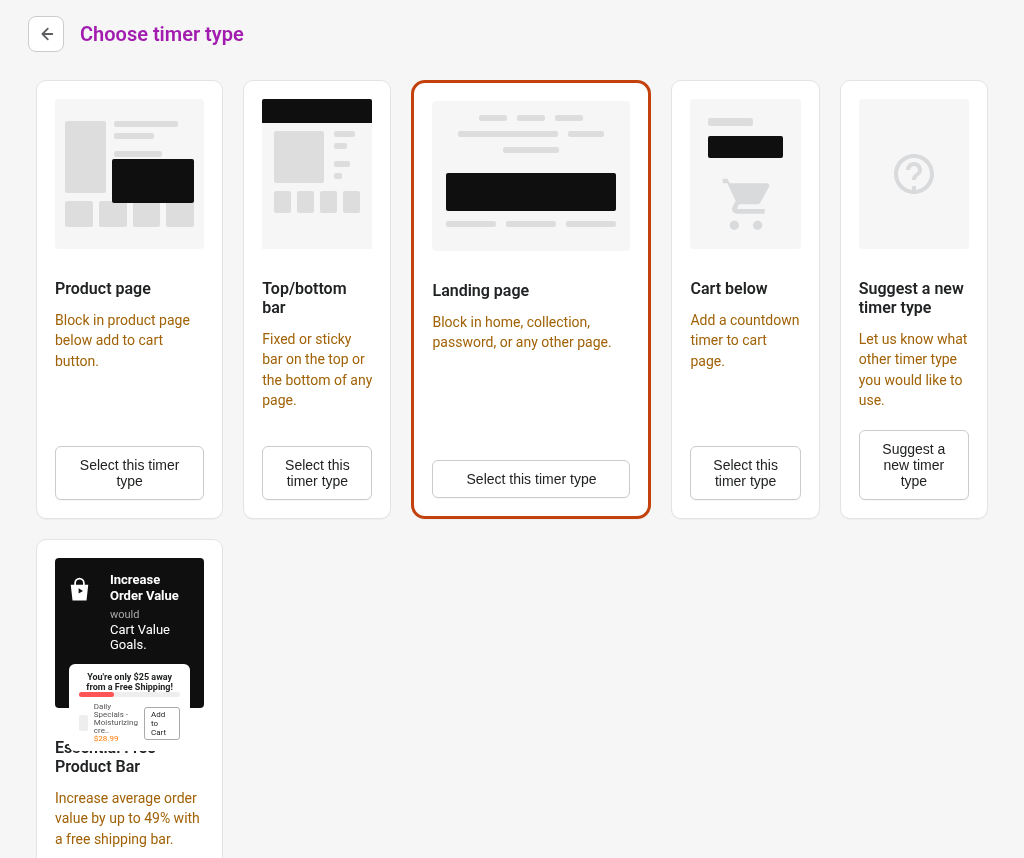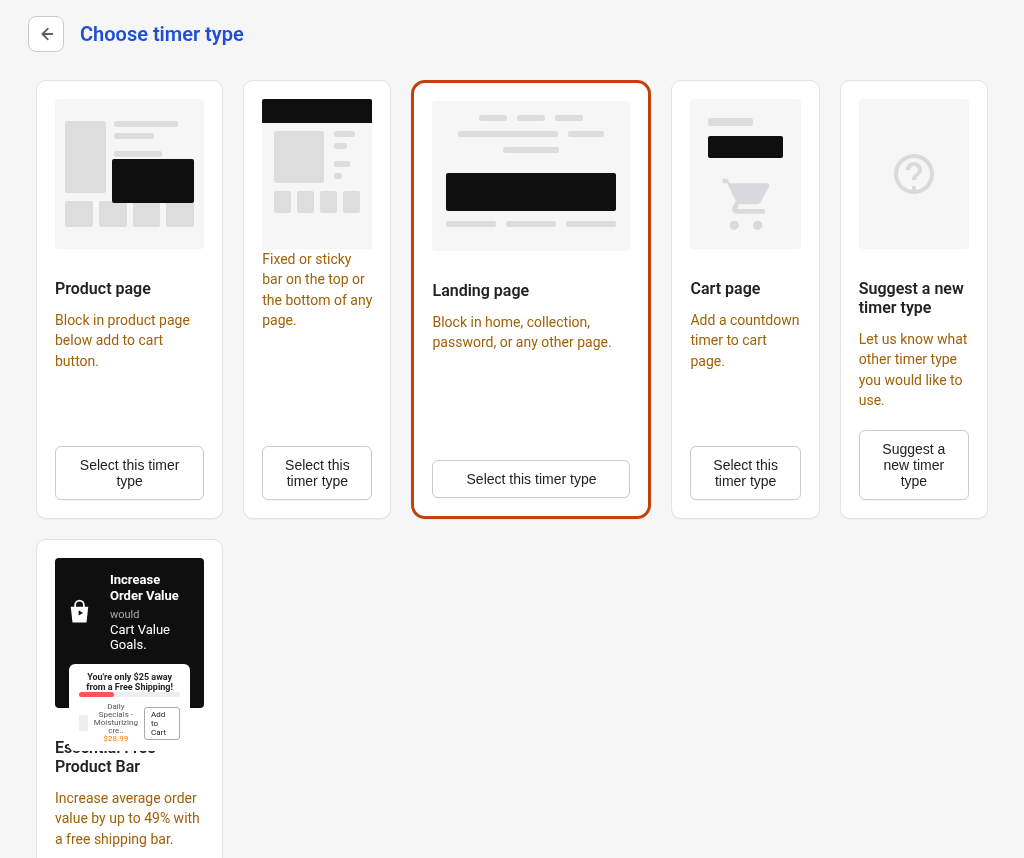--- a/index.html
+++ b/index.html
@@ -26,21 +26,21 @@
       background: #ffffff;
       border-radius: 8px;
       display: flex;
       align-items: center;
       justify-content: center;
       cursor: pointer;
     }
     .page-title {
       font-size: 20px;
       font-weight: 600;
-      color: #1d4ed8;
+      color: #a21caf;
     }
     .grid {
       display: grid;
       grid-template-columns: repeat(5, 1fr);
       gap: 20px;
       padding: 18px 36px 28px;
     }
     .card {
       background: #ffffff;
       border: 1px solid #e1e3e5;
@@ -125,32 +125,32 @@
     .thumb-question { color:#d0d2d4; }
 
     .thumb-promo {
       background:#0f0f0f;
       padding:14px;
       color:#fff;
       position:relative;
       align-items:flex-start;
       justify-content:flex-start;
     }
-    .promo-top { display:flex; gap:20px; align-items:center; margin-bottom:12px; }
+    .promo-top { display:flex; gap:20px; align-items:flex-start; margin-bottom:12px; }
     .promo-bag { width:32px; height:36px; }
     .promo-text1 { font-size:13px; font-weight:700; line-height:1.2; }
     .promo-text2 { font-size:11px; color:#aaa; }
     .promo-text3 { font-size:13px; font-weight:400; }
     .promo-panel { background:#fff; border-radius:6px; width:100%; padding:8px 10px; color:#202223; }
     .promo-msg { text-align:center; font-size:9px; font-weight:700; margin-bottom:0; }
     .promo-bar { height:5px; background:#eee; border-radius:3px; margin-bottom:6px; position:relative; }
     .promo-bar-fill { height:100%; width:35%; background:#ff5555; border-radius:3px; }
     .promo-rowx { display:flex; align-items:center; gap:6px; }
     .promo-thumb-sm { width:16px; height:16px; background:#eee; border-radius:2px; }
-    .promo-name { font-size:8px; flex:1; line-height:1;text-align:center; }
+    .promo-name { font-size:8px; flex:1; line-height:1; }
     .promo-name .pline1{ color:#555;}
     .promo-name .pline2{ color:#ff7a00;}
     .promo-addbtn { font-size:8px; border:1px solid #aaa; border-radius:3px; padding:2px 6px; }
   </style>
 </head>
 <body>
 
 <div class="header">
   <button class="back-btn">
     <svg width="18" height="18" viewBox="0 0 20 20" fill="none" stroke="#5c5f62" stroke-width="2" stroke-linecap="round" stroke-linejoin="round">
@@ -202,20 +202,21 @@
           </div>
           <div class="row2">
               <div class="sm"></div>
               <div class="sm"></div>
               <div class="sm"></div>
               <div class="sm"></div>
             </div>
         </div>
       </div>
     </div>
+    <div class="card-title">Top/bottom bar</div>
     <div class="card-desc">Fixed or sticky bar on the top or the bottom of any page.</div>
     <button class="card-btn">Select this timer type</button>
   </div>
 
   <div class="card highlight">
     <div class="thumb thumb-landing">
       <div class="r">
           <div class="line" style="width:28px"></div>
           <div class="line" style="width:28px"></div>
           <div class="line" style="width:28px"></div>
@@ -240,21 +241,21 @@
   </div>
 
   <div class="card">
     <div class="thumb thumb-cart">
       <div class="top-line"></div>
       <div class="black-bar"></div>
       <svg class="cart-icon" width="60" height="56" viewBox="0 0 24 24" fill="#d9dadc">
           <path d="M7 4h-2l-1-2h-2v2h2l3.6 7.59-1.35 2.44c-.16.28-.25.61-.25.97 0 1.1.9 2 2 2h12v-2h-11.58c-.14 0-.25-.11-.25-.25l.03-.12.9-1.63h7.45c.75 0 1.41-.41 1.75-1.03l3.58-6.49c.08-.14.12-.3.12-.48 0-.55-.45-1-1-1h-14.31zM7 20c-1.1 0-2 .9-2 2s.9 2 2 2 2-.9 2-2-.9-2-2-2zm10 0c-1.1 0-2 .9-2 2s.9 2 2 2 2-.9 2-2-.9-2-2-2z"></path>
         </svg>
     </div>
-    <div class="card-title">Cart page</div>
+    <div class="card-title">Cart below</div>
     <div class="card-desc">Add a countdown timer to cart page.</div>
     <button class="card-btn">Select this timer type</button>
   </div>
 
   <div class="card">
     <div class="thumb thumb-question">
       <svg width="48" height="48" viewBox="0 0 24 24" fill="#d9dadc">
           <path d="M11 18h2v2h-2v-2zm1-16C6.48 2 2 6.48 2 12s4.48 10 10 10 10-4.48 10-10S17.52 2 12 2zm0 18c-4.41 0-8-3.59-8-8s3.59-8 8-8 8 3.59 8 8-3.59 8-8 8zm0-14c-2.21 0-4 1.79-4 4h2c0-1.1.9-2 2-2s2 .9 2 2c0 2-3 1.75-3 5h2c0-2.25 3-2.5 3-5 0-2.21-1.79-4-4-4z"></path>
         </svg>
     </div>

